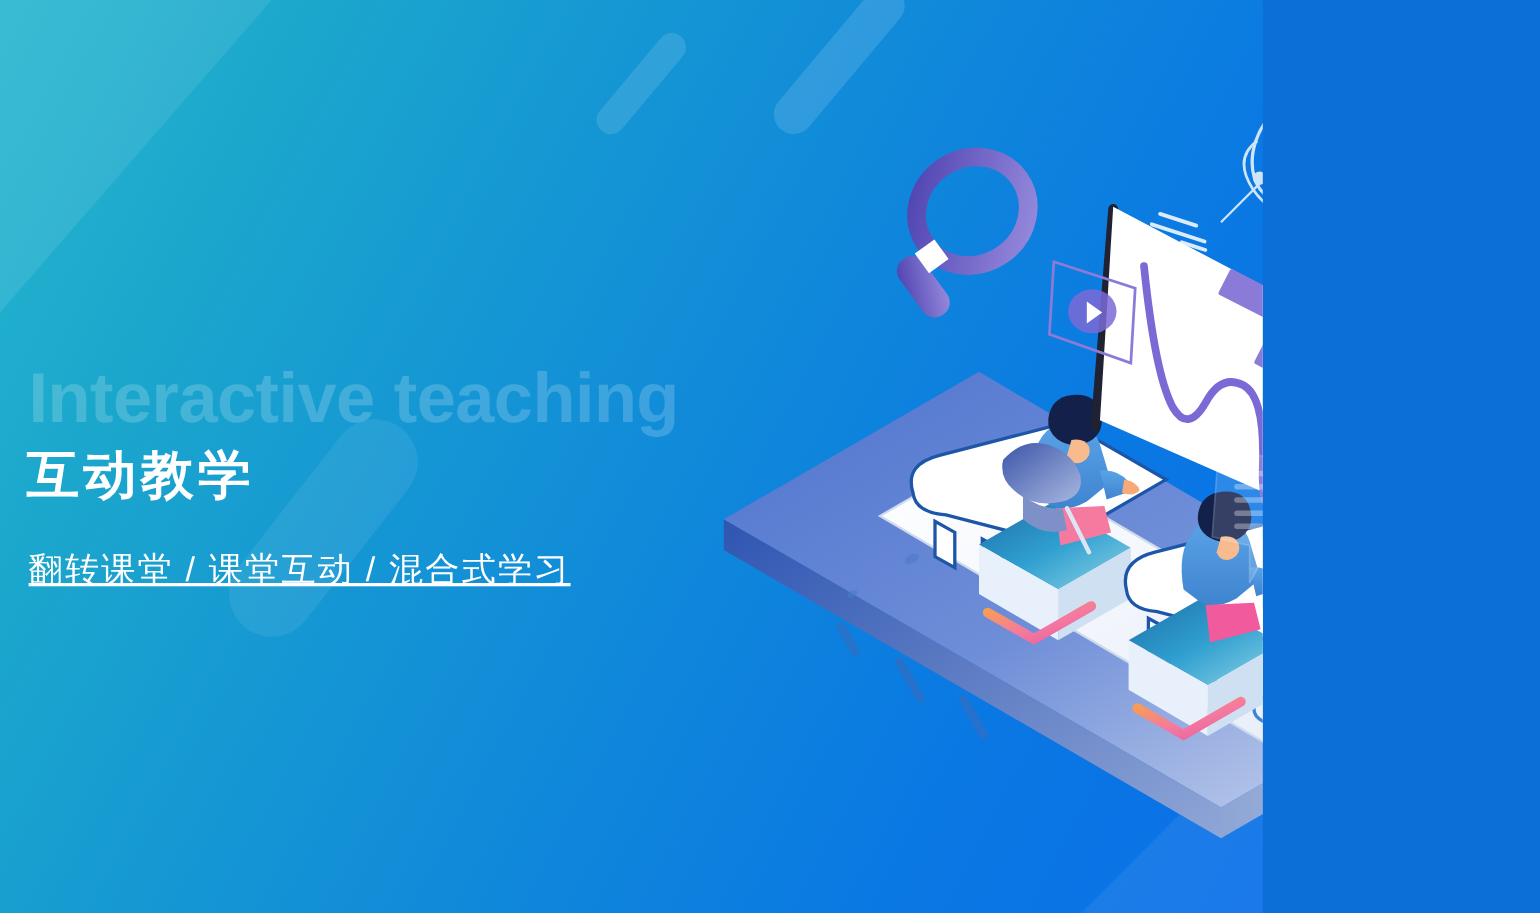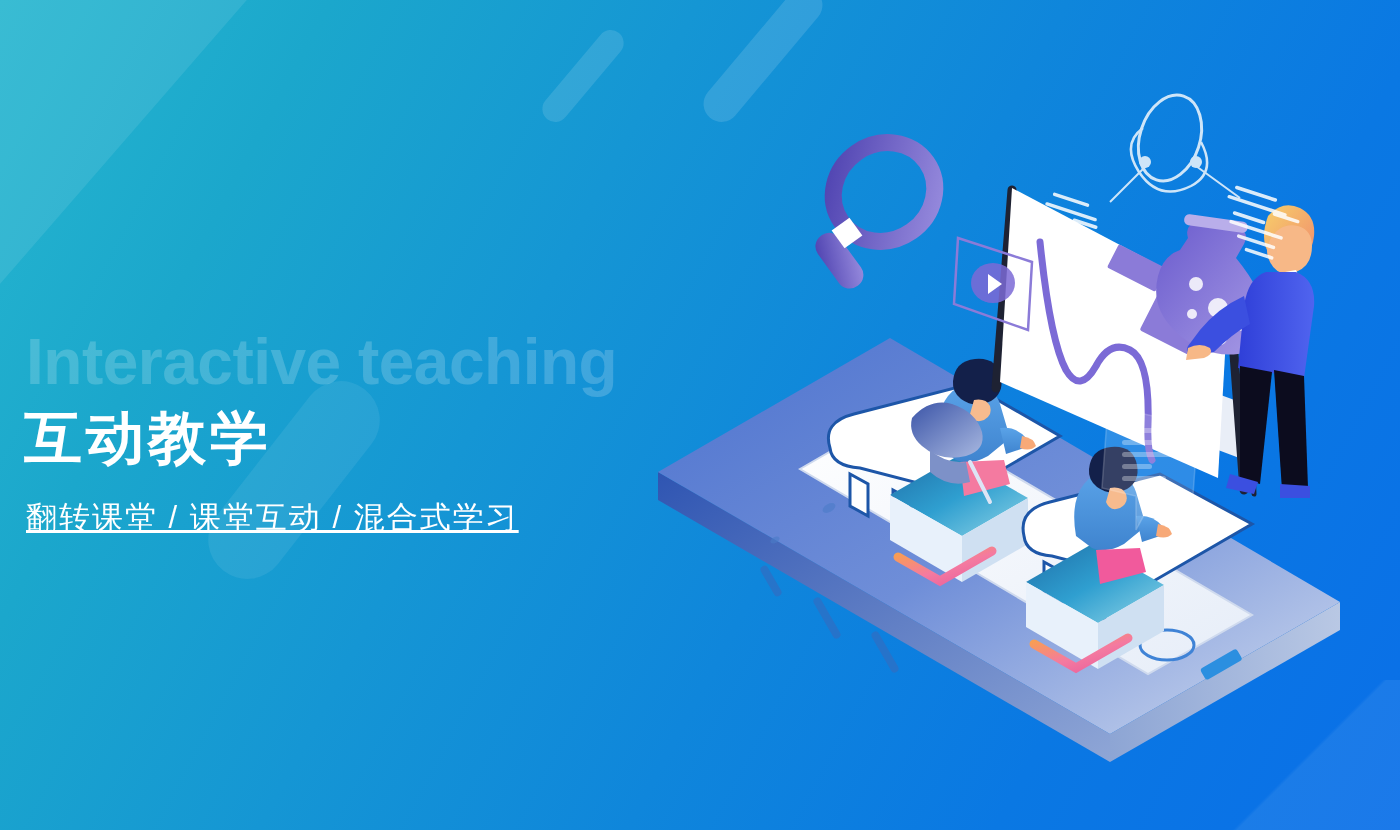--- a/index.html
+++ b/index.html
@@ -1,19 +1,19 @@
 <!DOCTYPE html>
 <html><head>
 <meta charset="utf-8">
 <style>
   html,body{margin:0;padding:0;background:#0b6fd8;}
   body{font-family:"Liberation Sans","DejaVu Sans",sans-serif;}
   .banner{
     position:relative;
-    width:1400px;height:830px;
+    width:1148px;height:830px;
     overflow:hidden;
     background:linear-gradient(118deg,#26b6cf 0%,#1ba7cc 18%,#1596d4 38%,#0f86db 58%,#0a78e3 78%,#0a6fe8 100%);
   }
   .bar{
     position:absolute;
     background:rgba(255,255,255,.085);
     border-radius:999px;
     transform-origin:center;
   }
   .bar-big{
@@ -43,21 +43,21 @@
 
   
   .ghost-title{
     position:absolute;left:26px;top:330px;
     font-size:64px;font-weight:bold;letter-spacing:-0.5px;
     color:rgba(255,255,255,.19);
     white-space:nowrap;line-height:1;
   }
   .main-title{
     position:absolute;left:24px;top:408px;
-    font-size:58px;font-weight:bold;color:#ffffff;
+    font-size:48px;font-weight:bold;color:#ffffff;
     letter-spacing:4px;line-height:1.05;white-space:nowrap;
   }
   .sub-title{
     position:absolute;left:26px;top:497px;
     font-size:31px;color:#ffffff;letter-spacing:2px;
     white-space:nowrap;font-weight:normal;text-decoration:underline;
   }
 
   
   .illus{position:absolute;left:640px;top:70px;width:740px;height:700px;}

